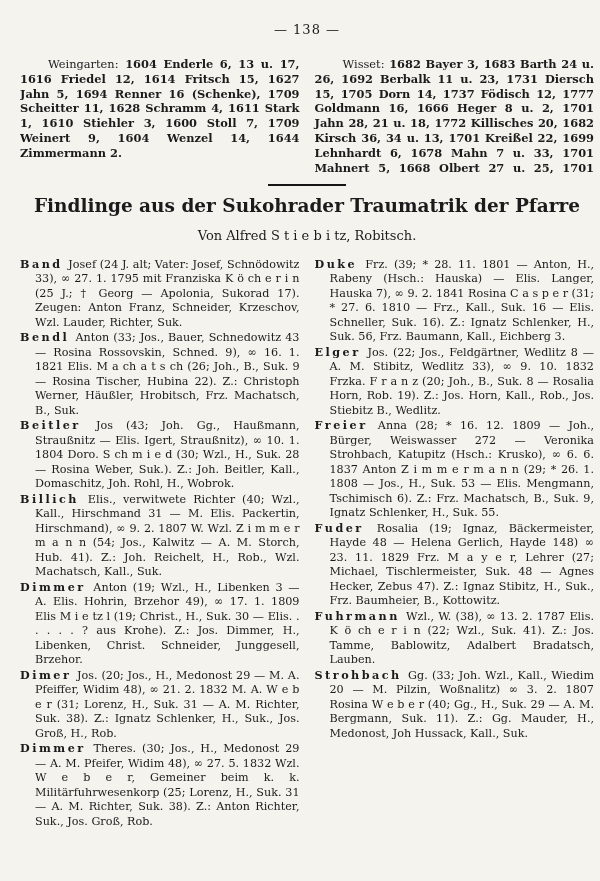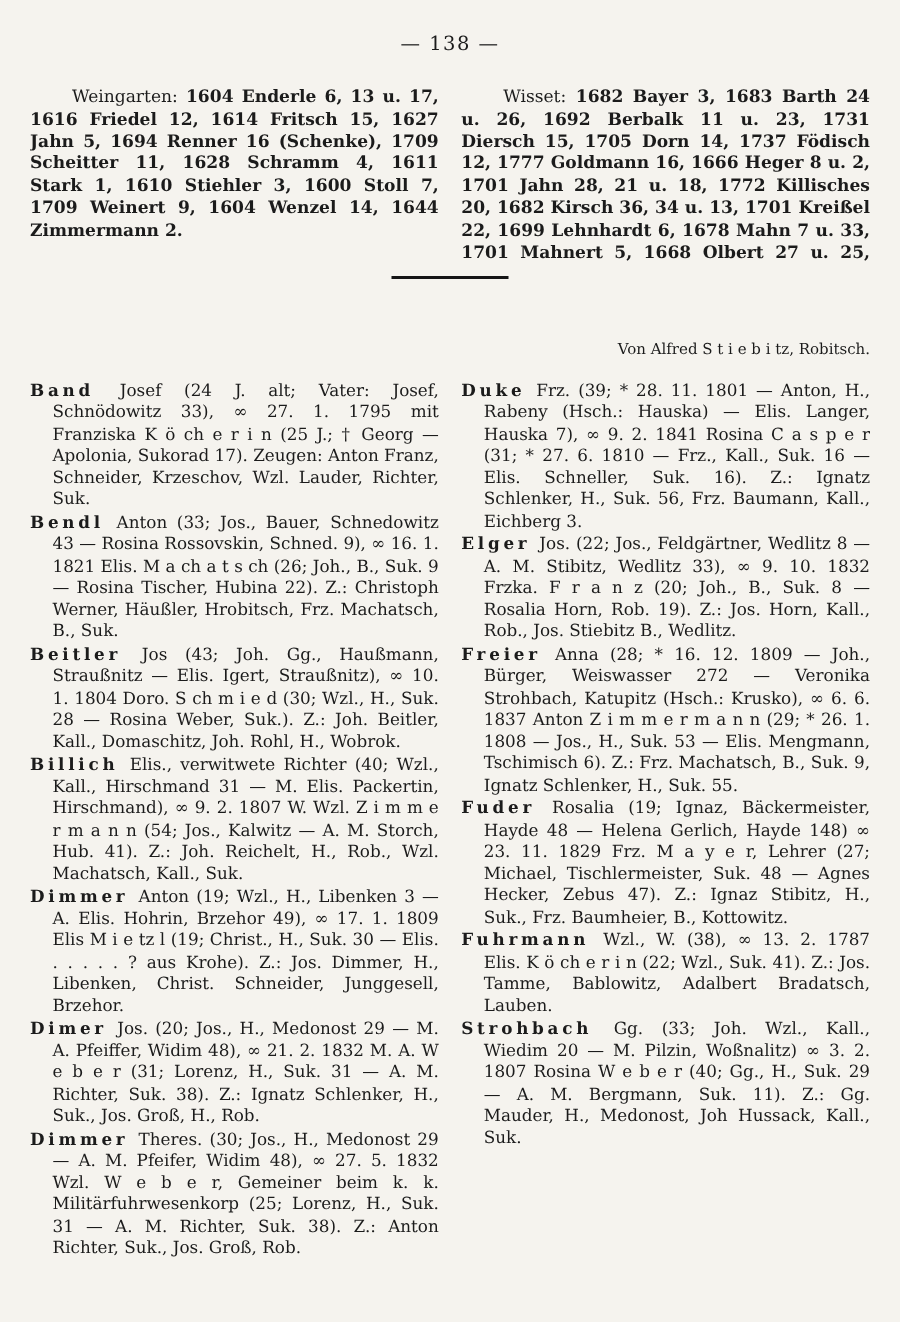--- a/index.html
+++ b/index.html
@@ -10,21 +10,21 @@
   body{
     width:600px;height:881px;
     background:var(--paper);
     color:var(--ink);
     font-family:"DejaVu Serif","Liberation Serif",serif;
     overflow:hidden;
   }
   .page{
     box-sizing:border-box;
     width:600px;height:881px;
-    padding:20px 20px 0 20px;
+    padding:20px 6px 0 20px;
     overflow:hidden;
   }
   .page-number{
     text-align:center;
     font-size:13px;
     letter-spacing:1px;
     margin:2px 0 20px 0;
   }
   .two-col{
     column-count:2;
@@ -49,22 +49,22 @@
     margin:7px auto 9px auto;
   }
   .title{
     margin:8px 10px 10px 10px;
     text-align:center;
     font-size:18.5px;
     line-height:22.5px;
     font-weight:bold;
   }
   .byline{
-    text-align:right;
-    font-size:10px;
+    text-align:center;
+    font-size:13px;
     margin:4px 0 14px 0;
   }
   .entries{
     height:600px;
     font-size:11.2px;
     line-height:14.5px;
     overflow:hidden;
   }
   .entry{
     margin:0;
@@ -86,21 +86,21 @@
 
   <div class="intro two-col" id="intro">
   <p><b class="village-name">Weingarten:</b> <span>1604 Enderle 6, 13 u. 17, 1616 Friedel 12, 1614 Fritsch 15, 1627 Jahn 5, 1694 Renner 16 (Schenke), 1709 Scheitter 11, 1628 Schramm 4, 1611 Stark 1, 1610 Stiehler 3, 1600 Stoll 7, 1709 Weinert 9, 1604 Wenzel 14, 1644 Zimmermann 2.</span></p>
 
   <p><b class="village-name">Wisset:</b> <span>1682 Bayer 3, 1683 Barth 24 u. 26, 1692 Berbalk 11 u. 23, 1731 Diersch 15, 1705 Dorn 14, 1737 Födisch 12, 1777 Goldmann 16, 1666 Heger 8 u. 2, 1701 Jahn 28, 21 u. 18, 1772 Killisches 20, 1682 Kirsch 36, 34 u. 13, 1701 Kreißel 22, 1699 Lehnhardt 6, 1678 Mahn 7 u. 33, 1701 Mahnert 5, 1668 Olbert 27 u. 25, 1701 Tautermann 1, 1789 Trexler 30 (Schenke), 1704 Wolfrumb 35.</span></p>
 </div>
 
   <hr class="divider">
 
   <h1 class="title">
-    <br>
+    <span>Findlinge aus der Sukohrader Traumatrik der Pfarre</span><br>
   </h1>
 
   <div class="byline">Von Alfred S t i e b i tz, Robitsch.</div>
 
   <div class="entries two-col" id="entries">
   <p class="entry"><span class="entry-name">Band</span> <span>Josef (24 J. alt; Vater: Josef, Schnödowitz 33), ∞ 27. 1. 1795 mit Franziska K ö ch e r i n (25 J.; † Georg — Apolonia, Sukorad 17). Zeugen: Anton Franz, Schneider, Krzeschov, Wzl. Lauder, Richter, Suk.</span></p>
 
   <p class="entry"><span class="entry-name">Bendl</span> <span>Anton (33; Jos., Bauer, Schnedowitz 43 — Rosina Rossovskin, Schned. 9), ∞ 16. 1. 1821 Elis. M a ch a t s ch (26; Joh., B., Suk. 9 — Rosina Tischer, Hubina 22). Z.: Christoph Werner, Häußler, Hrobitsch, Frz. Machatsch, B., Suk.</span></p>
 
   <p class="entry"><span class="entry-name">Beitler</span> <span>Jos (43; Joh. Gg., Haußmann, Straußnitz — Elis. Igert, Straußnitz), ∞ 10. 1. 1804 Doro. S ch m i e d (30; Wzl., H., Suk. 28 — Rosina Weber, Suk.). Z.: Joh. Beitler, Kall., Domaschitz, Joh. Rohl, H., Wobrok.</span></p>

